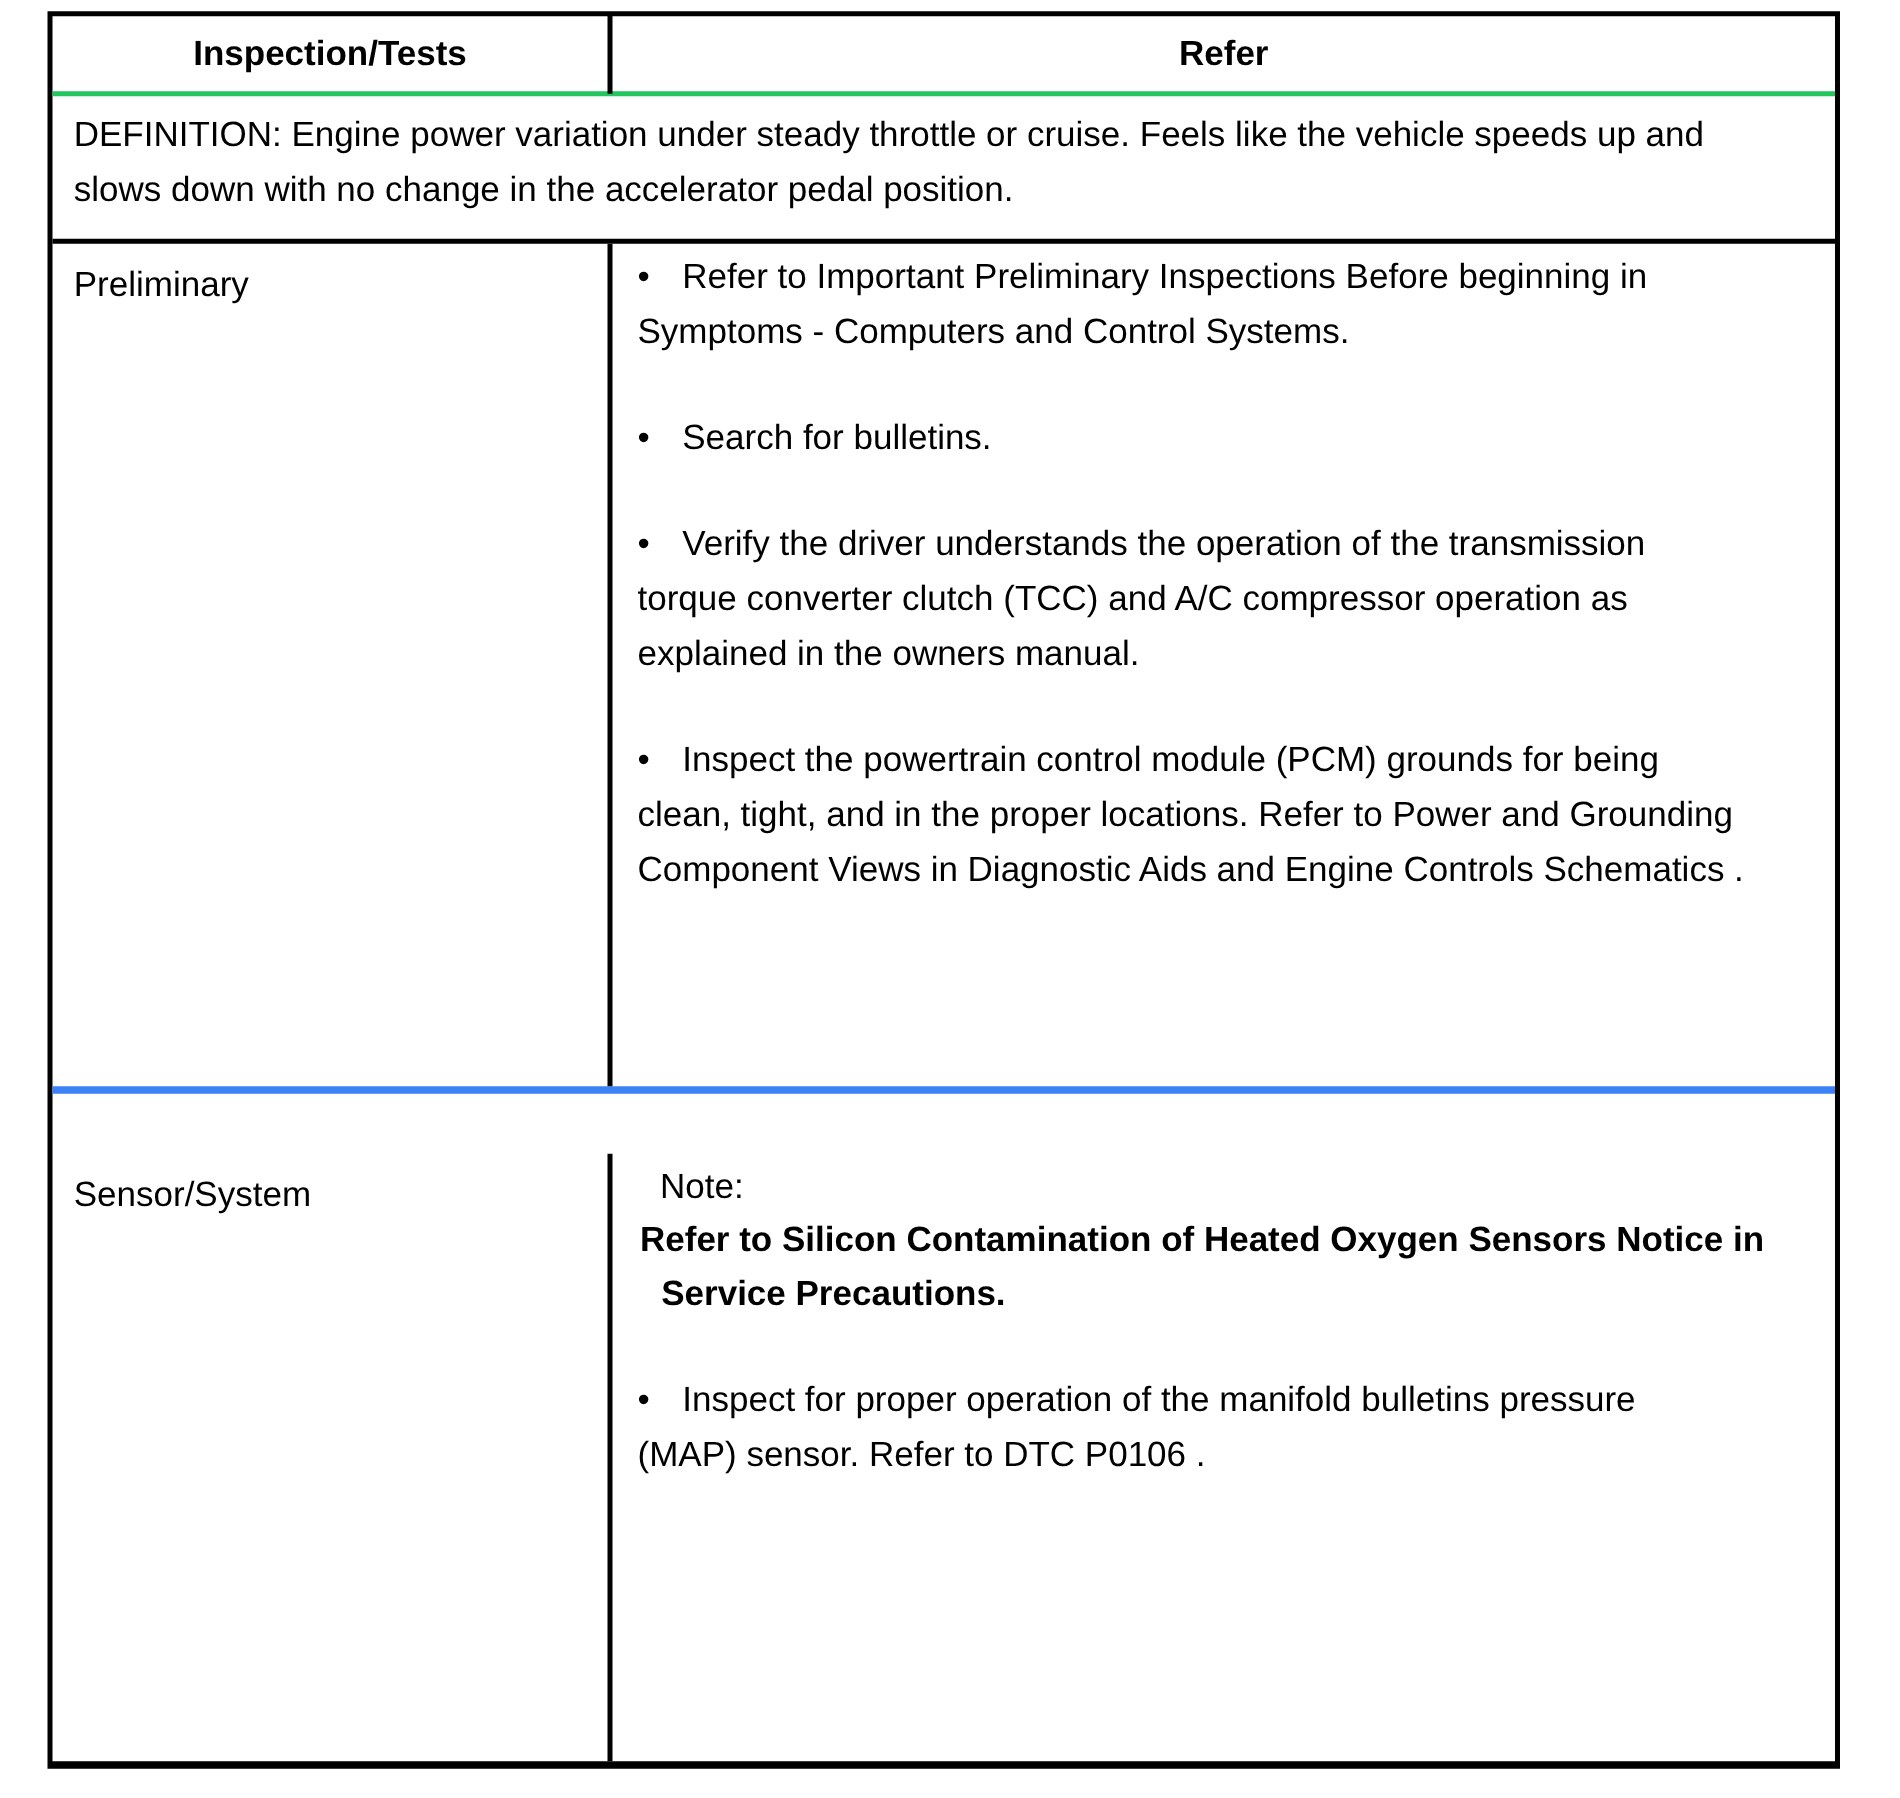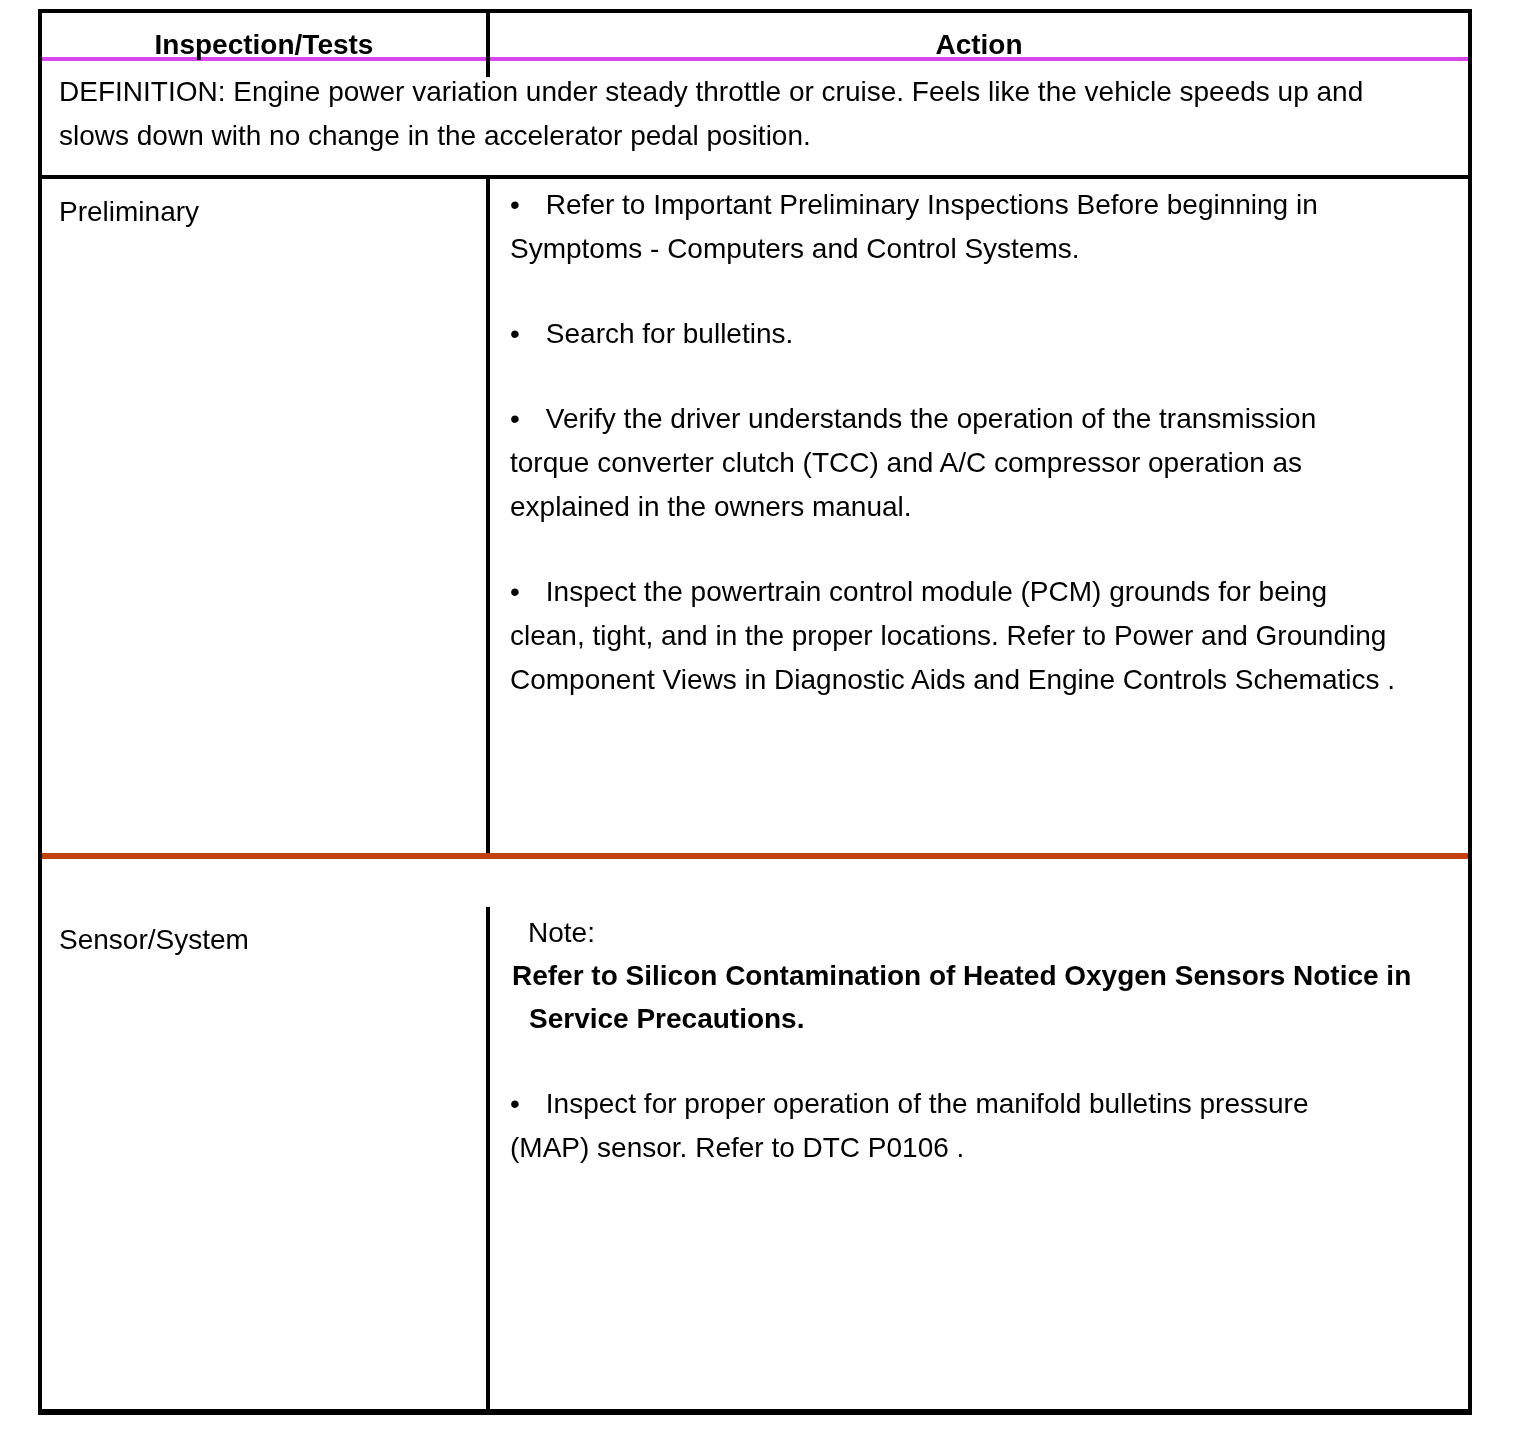--- a/index.html
+++ b/index.html
@@ -24,22 +24,23 @@
     border-bottom-width: 6px;
     background: #fff;
     display: flex;
     flex-direction: column;
     font-size: 28px;
   }
 
   .row { display: flex; flex-direction: row; }
 
   .head-row {
-    height: 48px;
-    border-bottom: 4px solid #d946ef;
+    height: 64px;
+    border-bottom: 4px solid #22c55e;
+    align-items: center;
   }
   .th {
     font-weight: bold;
     text-align: center;
     line-height: 64px;
     height: 64px;
   }
 
   .cell-left {
     width: 448px;
@@ -54,21 +55,21 @@
   }
   .def-cell {
     width: 100%;
     padding: 9px 4px 0 17px;
     line-height: 44px;
     white-space: pre-line;
   }
 
   .prelim-row {
     height: 680px;
-    border-bottom: 6px solid #c2410c;
+    border-bottom: 6px solid #3b82f6;
   }
   .sensor-row { flex: 1; margin-top: 48px; }
 
   .row-label {
     padding: 11px 10px 0 17px;
     line-height: 44px;
   }
 
   .action-cell {
     padding: 4px 24px 0 20px;
@@ -84,21 +85,21 @@
   .note-l1 { font-weight: bold; padding-left: 2px; }
   .note-l2 { font-weight: bold; padding-left: 19px; }
 </style>
 </head>
 <body>
 
 <div class="doc-table">
 
   <div class="row head-row">
     <div class="cell-left th">Inspection/Tests</div>
-    <div class="cell-right th">Action</div>
+    <div class="cell-right th">Refer</div>
   </div>
 
   <div class="row def-row">
     <div class="def-cell">DEFINITION: Engine power variation under steady throttle or cruise. Feels like the vehicle speeds up and
 slows down with no change in the accelerator pedal position.</div>
   </div>
 
   <div class="row prelim-row">
     <div class="cell-left row-label">Preliminary</div>
     <div class="cell-right action-cell">

